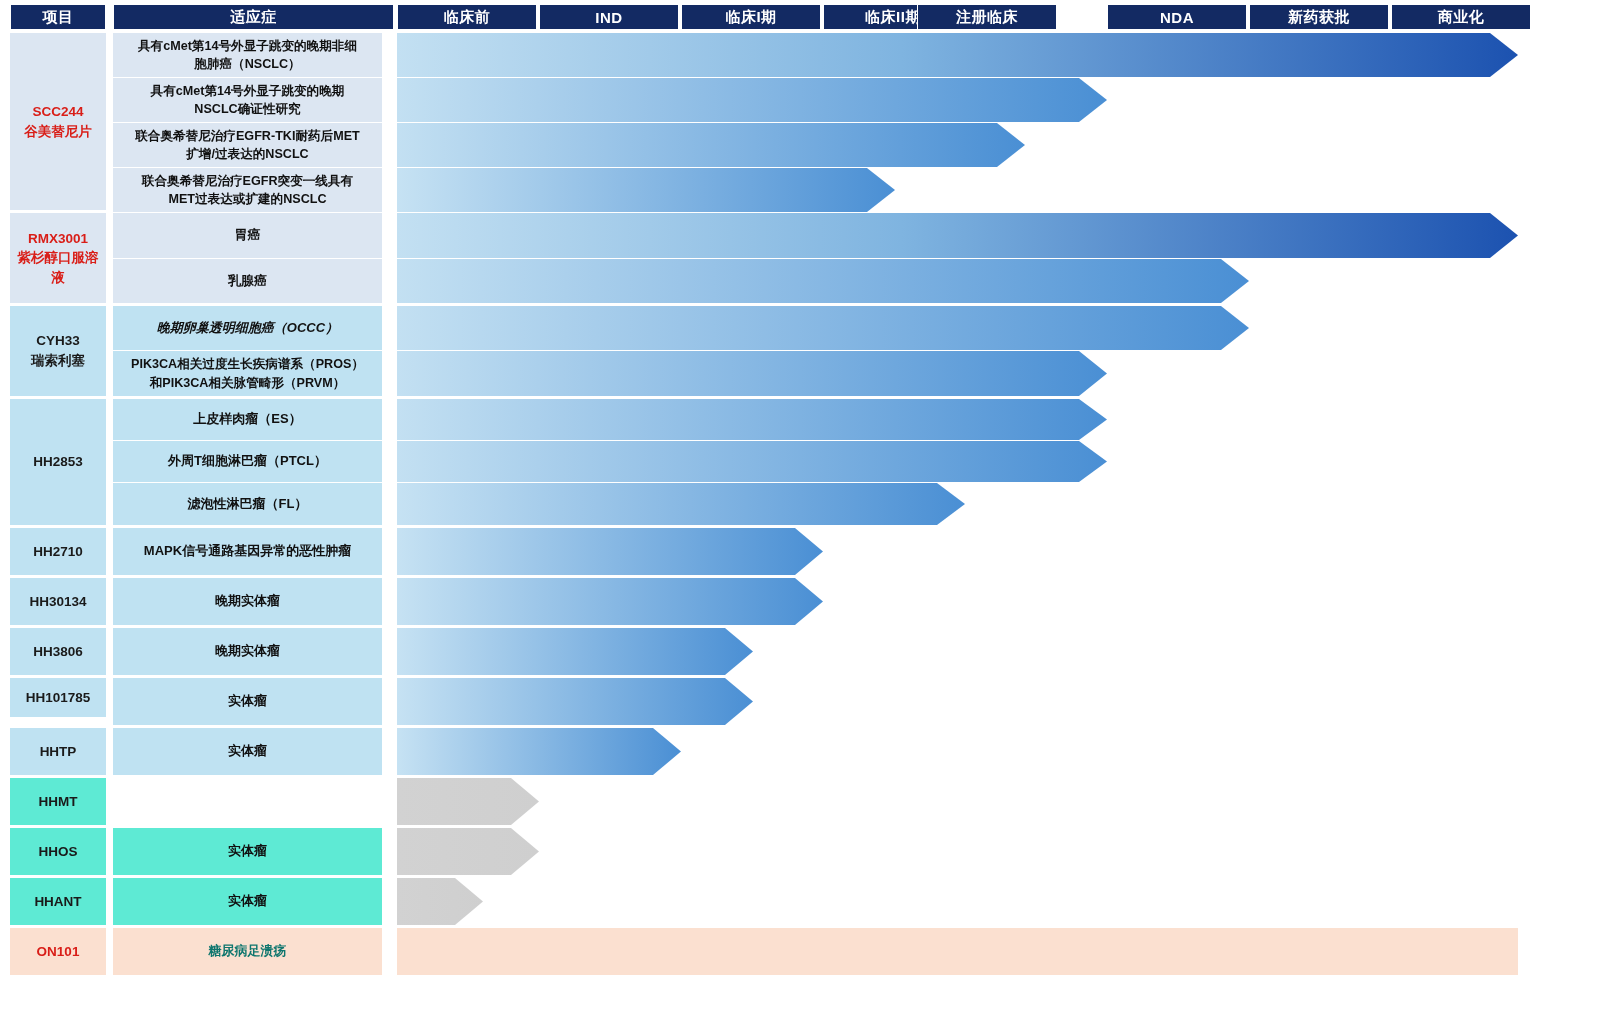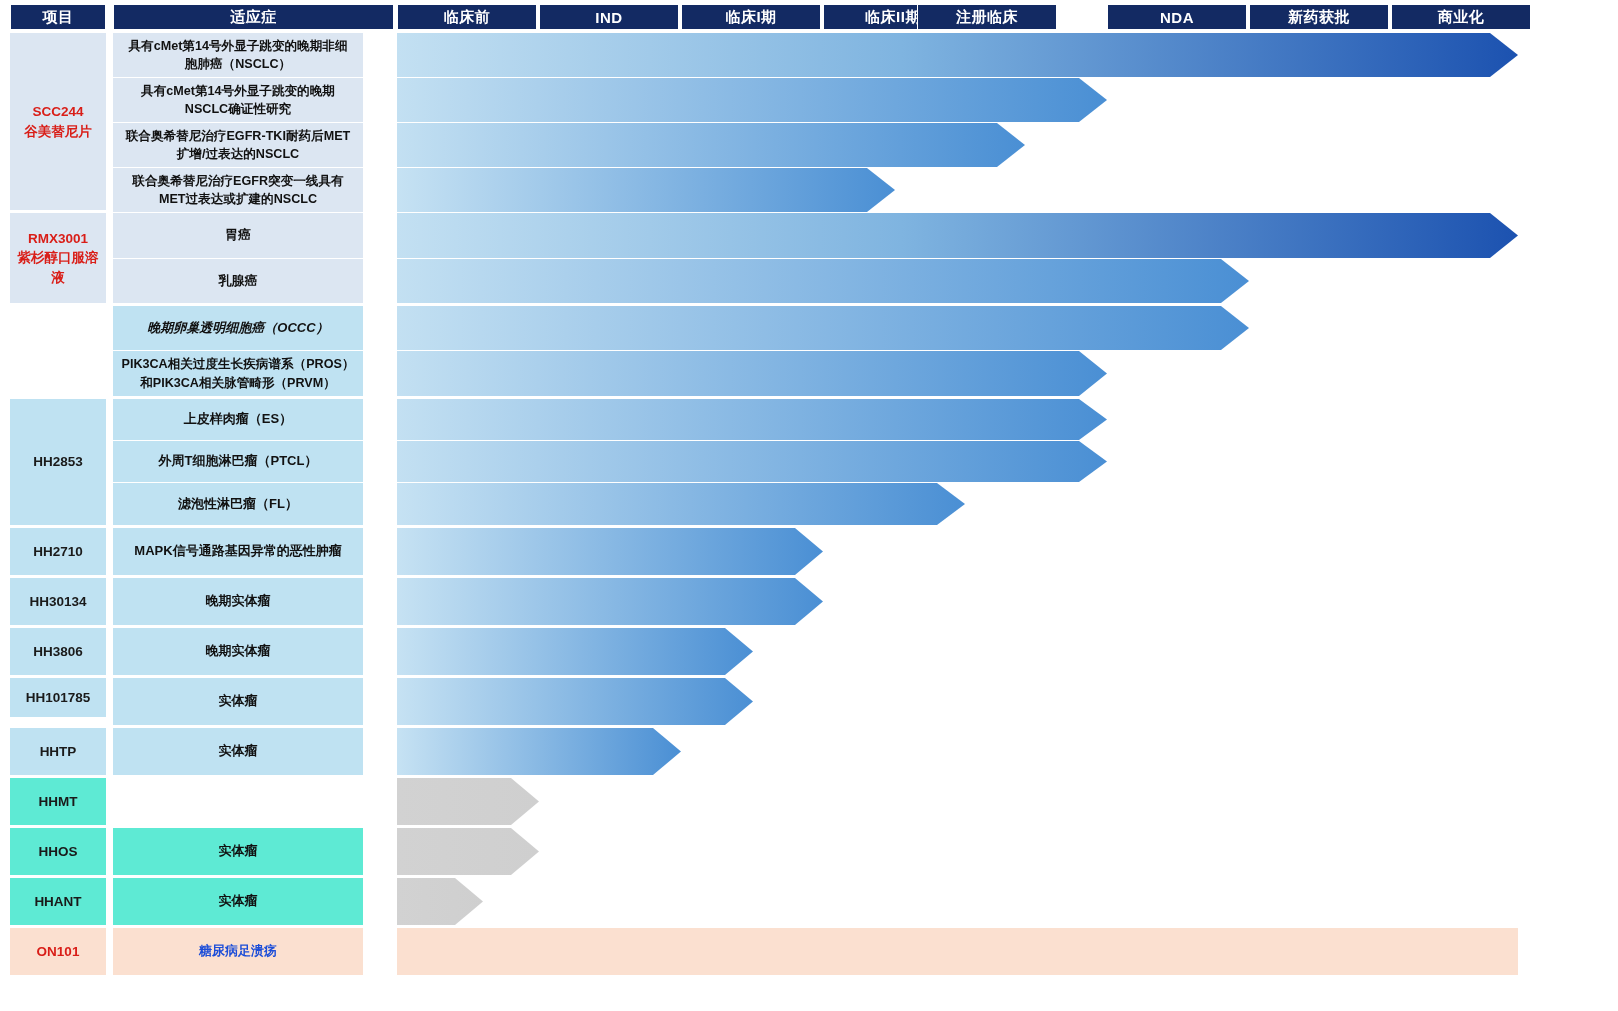--- a/index.html
+++ b/index.html
@@ -14,27 +14,27 @@
   .hdr{position:absolute;top:4px;height:26px;background:#132a63;
        color:#ffffff;font-weight:bold;font-size:15px;
        display:flex;align-items:center;justify-content:center;
        border:1px solid #ffffff;box-sizing:border-box;letter-spacing:.5px;}
 
   
   .proj,.indi{position:absolute;box-sizing:border-box;
        display:flex;align-items:center;justify-content:center;text-align:center;
        font-weight:bold;font-size:13.5px;line-height:1.45;padding:1px 4px;}
   .proj{left:10px;width:96px;}
-  .indi{left:113px;width:250px;font-size:13px;}
+  .indi{left:113px;width:269px;font-size:13px;}
 
   
   .f-lightblue{background:#dce6f2;color:#111;}
   .f-blue     {background:#bfe2f2;color:#111;}
   .f-gray     {background:#5eead4;color:#111;}
-  .f-peach    {background:#fbe0d0;color:#1d4ed8;}
+  .f-peach    {background:#fbe0d0;color:#0f766e;}
   .t-red      {color:#d91e18;}
   .t-dark     {color:#1a1a1a;}
   .indi.sub   {font-size:12.6px;}
 
   
   .arrow{position:absolute;left:397px;}
   .arrow svg{display:block;width:100%;height:100%;}
 
   .lbl{white-space:pre-line;}
 </style>
@@ -52,20 +52,22 @@
   <div class="hdr" style="left:823px;width:140px;">临床II期</div>
   <div class="hdr" style="left:917px;width:140px;">注册临床</div>
   <div class="hdr" style="left:1107px;width:140px;">NDA</div>
   <div class="hdr" style="left:1249px;width:140px;text-align:center;">新药获批</div>
   <div class="hdr" style="left:1391px;width:140px;">商业化</div>
 
   <div class="proj f-lightblue t-red lbl" style="top:33px;height:177px;">SCC244
 谷美替尼片</div>
   <div class="proj f-lightblue t-red lbl" style="top:213px;height:90px;">RMX3001
 紫杉醇口服溶液</div>
+  <div class="proj f-blue t-dark lbl" style="top:306px;height:90px;">CYH33
+瑞索利塞</div>
   <div class="proj f-blue t-dark lbl" style="top:399px;height:126px;">HH2853</div>
   <div class="proj f-blue t-dark lbl" style="top:528px;height:47px;">HH2710</div>
   <div class="proj f-blue t-dark lbl" style="top:578px;height:47px;">HH30134</div>
   <div class="proj f-blue t-dark lbl" style="top:628px;height:47px;">HH3806</div>
   <div class="proj f-blue t-dark lbl" style="top:678px;height:39px;">HH101785</div>
   <div class="proj f-blue t-dark lbl" style="top:728px;height:47px;">HHTP</div>
   <div class="proj f-gray t-dark lbl" style="top:778px;height:47px;">HHMT</div>
   <div class="proj f-gray t-dark lbl" style="top:828px;height:47px;">HHOS</div>
   <div class="proj f-gray t-dark lbl" style="top:878px;height:47px;">HHANT</div>
   <div class="proj f-peach t-red lbl" style="top:928px;height:47px;">ON101</div>

